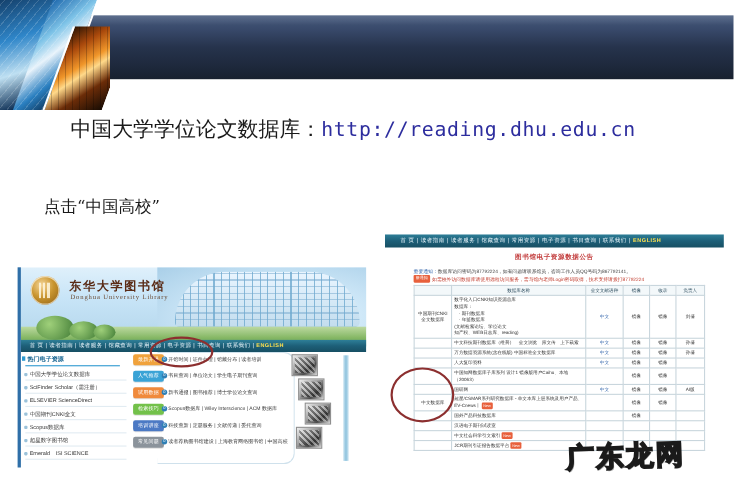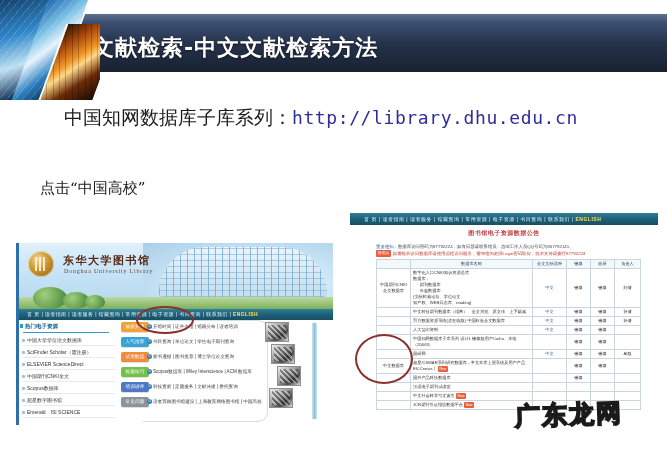--- a/index.html
+++ b/index.html
@@ -140,37 +140,36 @@
        color:#ffffff;letter-spacing:2px;
        font-family:"DejaVu Sans","Liberation Sans",sans-serif;
        -webkit-text-stroke:1.6px #1a1a1a;text-shadow:1px 1px 0 rgba(0,0,0,.35);
        transform:rotate(-2deg);white-space:nowrap;}
 </style>
 </head>
 <body>
 
 <div class="banner">
   <div class="banner-sheen"></div>
-  <div class="banner-title">文献检索-中文文献检索方法</div>
 </div>
 
 <div class="deco">
   <div class="deco-shape deco-a">
     <div class="deco-line"></div>
   </div>
   <div class="deco-shape deco-a2">
     <div class="deco-line"></div>
   </div>
   <div class="deco-shape deco-b">
     <div class="deco-line2"></div>
   </div>
 </div>
 
 <div class="line1">
-  <span>中国知网数据库子库系列：</span><span class="url">http://library.dhu.edu.cn</span>
+  <span>中国大学学位论文数据库：</span><span class="url">http://reading.dhu.edu.cn</span>
 </div>
 <div class="line2">点击“中国高校”</div>
 
 <div class="shot shotL">
 
   <div class="hero">
     <div class="sky"></div>
     <div class="bldg"></div>
     <div class="green"></div>
     <div class="tree t1"></div>

